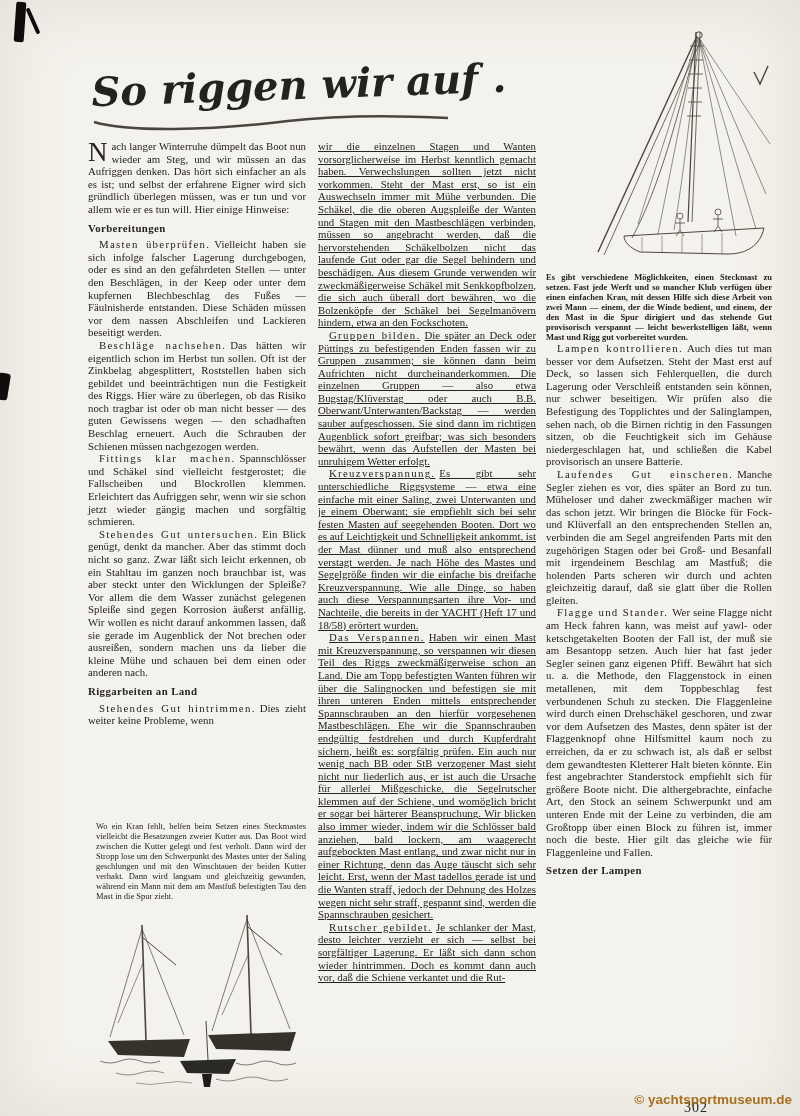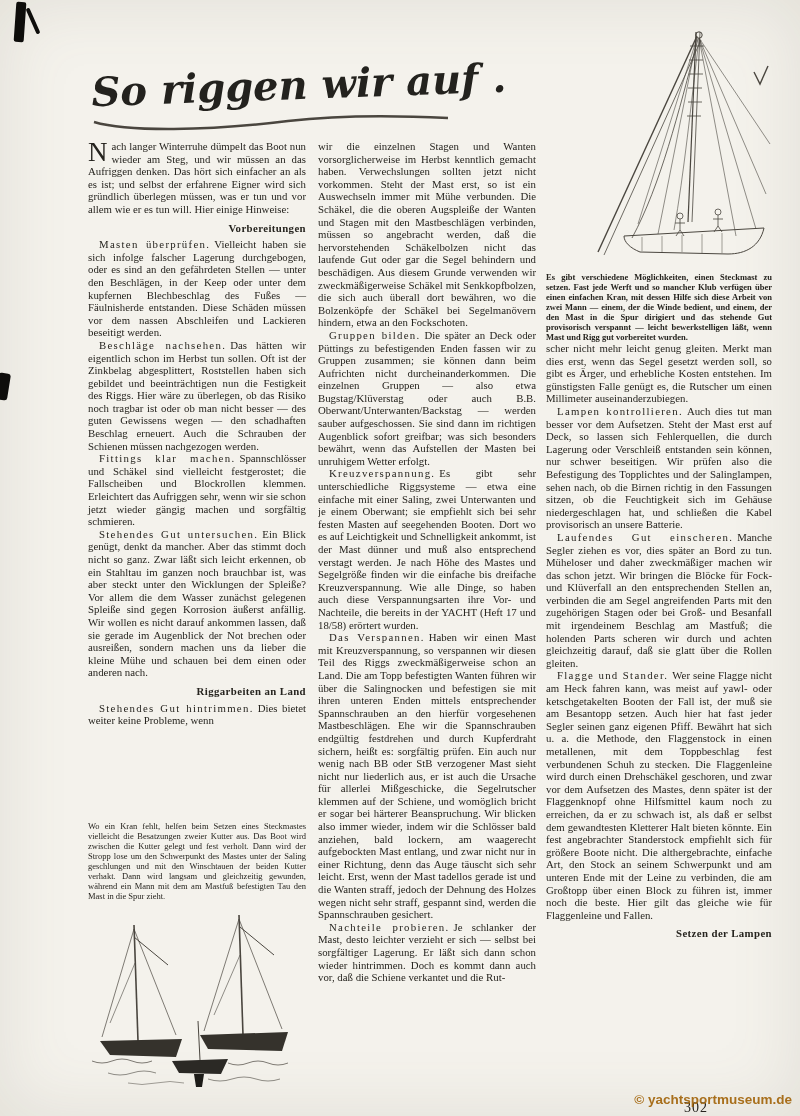--- a/index.html
+++ b/index.html
@@ -18,32 +18,32 @@
   .mark3 { left:-3px; top:373px; width:12px; height:27px; transform:rotate(9deg); border-radius:3px; }
 
   .title-wrap { position:absolute; left:88px; top:58px; width:420px; height:80px; }
 
   .col { position:absolute; text-align:justify; font-size:10.8px; line-height:12.6px; }
   .col p { margin:0; text-indent:11px; hyphens:auto; }
   .col p.noindent { text-indent:0; }
   .lead { letter-spacing:1.3px; margin-right:4px;margin-top:40px; }
   .dropcap { float:left; font-size:27px; line-height:22px; padding:1px 4px 0 0; text-indent:0; }
   .subhead {
-    font-size:10.8px; font-weight:bold; text-align:right;
+    font-size:10.8px; font-weight:bold; text-align:left;
     margin:6px 0 4px 0; letter-spacing:0.4px; text-indent:0;
   }
   .col1 { left:88px;  top:140px; width:218px; height:948px; display:flex; flex-direction:column; }
-  .col2 { left:318px; top:140px; width:218px; height:920px; overflow:hidden; }
+  .col2 { left:318px; top:140px; width:218px; height:920px; overflow:hidden;text-decoration:underline; }
   .col3 { left:546px; top:24px;  width:226px; height:1040px; overflow:hidden; }
 
   .caption {
     font-size:8.5px; line-height:10px; text-align:justify; text-indent:0; hyphens:auto;
   }
   .caption.bold { font-weight:bold; }
-  .figure-group { margin-top:auto; }
+  .figure-group { margin-top:auto;margin-left:8px; }
   .boat-caption { margin-bottom:4px; }
   .crane-fig { display:block; margin:0 0 8px 0; }
   .boats-fig { display:block; margin-top:2px; }
   .crane-caption { margin-bottom:8px; }
 
   .page-number {
     position:absolute; left:88px; top:1100px; width:620px;
     text-align:right; font-size:14px; letter-spacing:1px;
   }
   .watermark {
@@ -70,21 +70,21 @@
   </div>
 
   <div class="col col1">
     <p class="noindent"><span class="dropcap">N</span><span>ach langer Winterruhe dümpelt das Boot nun wieder am Steg, und wir müssen an das Aufriggen denken. Das hört sich einfacher an als es ist; und selbst der erfahrene Eigner wird sich gründlich überlegen müssen, was er tun und vor allem wie er es tun will. Hier einige Hinweise:</span></p>
     <h3 class="subhead">Vorbereitungen</h3>
     <p><span class="lead">Masten überprüfen.</span><span>Vielleicht haben sie sich infolge falscher Lagerung durchgebogen, oder es sind an den gefährdeten Stellen — unter den Beschlägen, in der Keep oder unter dem kupfernen Blechbeschlag des Fußes — Fäulnisherde entstanden. Diese Schäden müssen vor dem nassen Abschleifen und Lackieren beseitigt werden.</span></p>
     <p><span class="lead">Beschläge nachsehen.</span><span>Das hätten wir eigentlich schon im Herbst tun sollen. Oft ist der Zinkbelag abgesplittert, Roststellen haben sich gebildet und beeinträchtigen nun die Festigkeit des Riggs. Hier wäre zu überlegen, ob das Risiko noch tragbar ist oder ob man nicht besser — des guten Gewissens wegen — den schadhaften Beschlag erneuert. Auch die Schrauben der Schienen müssen nachgezogen werden.</span></p>
     <p><span class="lead">Fittings klar machen.</span><span>Spannschlösser und Schäkel sind vielleicht festgerostet; die Fallscheiben und Blockrollen klemmen. Erleichtert das Aufriggen sehr, wenn wir sie schon jetzt wieder gängig machen und sorgfältig schmieren.</span></p>
     <p><span class="lead">Stehendes Gut untersuchen.</span><span>Ein Blick genügt, denkt da mancher. Aber das stimmt doch nicht so ganz. Zwar läßt sich leicht erkennen, ob ein Stahltau im ganzen noch brauchbar ist, was aber steckt unter den Wicklungen der Spleiße? Vor allem die dem Wasser zunächst gelegenen Spleiße sind gegen Korrosion äußerst anfällig. Wir wollen es nicht darauf ankommen lassen, daß sie gerade im Augenblick der Not brechen oder ausreißen, sondern machen uns da lieber die kleine Mühe und schauen bei dem einen oder anderen nach.</span></p>
     <h3 class="subhead">Riggarbeiten an Land</h3>
-    <p><span class="lead">Stehendes Gut hintrimmen.</span><span>Dies bietet weiter keine Probleme, wenn</span></p>
+    <p><span class="lead">Stehendes Gut hintrimmen.</span><span>Dies zieht weiter keine Probleme, wenn</span></p>
 
     <div class="figure-group">
       <p class="caption boat-caption noindent">Wo ein Kran fehlt, helfen beim Setzen eines Steckmastes vielleicht die Besatzungen zweier Kutter aus. Das Boot wird zwischen die Kutter gelegt und fest verholt. Dann wird der Stropp lose um den Schwerpunkt des Mastes unter der Saling geschlungen und mit den Winschtauen der beiden Kutter verhakt. Dann wird langsam und gleichzeitig gewunden, während ein Mann mit dem am Mastfuß befestigten Tau den Mast in die Spur zieht.</p>
       <svg class="boats-fig" width="218" height="185" viewBox="0 0 218 185">
 
         <line class="ln" x1="46" y1="22" x2="50" y2="138" stroke-width="1.6"></line>
         <line class="ln" x1="46" y1="26" x2="14" y2="134" stroke-width="0.7"></line>
         <line class="ln" x1="46" y1="26" x2="88" y2="132" stroke-width="0.7"></line>
         <line class="ln" x1="46" y1="34" x2="80" y2="62" stroke-width="1"></line>
         <line class="ln" x1="47" y1="60" x2="22" y2="120" stroke-width="0.6"></line>
@@ -109,21 +109,21 @@
         <path class="ln" d="M40,180 q14,3 28,0 q14,-3 28,0" stroke-width="0.5"></path>
       </svg>
     </div>
   </div>
 
   <div class="col col2">
     <p class="noindent"><span>wir die einzelnen Stagen und Wanten vorsorglicherweise im Herbst kenntlich gemacht haben. Verwechslungen sollten jetzt nicht vorkommen. Steht der Mast erst, so ist ein Auswechseln immer mit Mühe verbunden. Die Schäkel, die die oberen Augspleiße der Wanten und Stagen mit den Mastbeschlägen verbinden, müssen so angebracht werden, daß die hervorstehenden Schäkelbolzen nicht das laufende Gut oder gar die Segel behindern und beschädigen. Aus diesem Grunde verwenden wir zweckmäßigerweise Schäkel mit Senkkopfbolzen, die sich auch überall dort bewähren, wo die Bolzenköpfe der Schäkel bei Segelmanövern hindern, etwa an den Fockschoten.</span></p>
     <p><span class="lead">Gruppen bilden.</span><span>Die später an Deck oder Püttings zu befestigenden Enden fassen wir zu Gruppen zusammen; sie können dann beim Aufrichten nicht durcheinanderkommen. Die einzelnen Gruppen — also etwa Bugstag/Klüverstag oder auch B.B. Oberwant/Unterwanten/Backstag — werden sauber aufgeschossen. Sie sind dann im richtigen Augenblick sofort greifbar; was sich besonders bewährt, wenn das Aufstellen der Masten bei unruhigem Wetter erfolgt.</span></p>
     <p><span class="lead">Kreuzverspannung.</span><span>Es gibt sehr unterschiedliche Riggsysteme — etwa eine einfache mit einer Saling, zwei Unterwanten und je einem Oberwant; sie empfiehlt sich bei sehr festen Masten auf seegehenden Booten. Dort wo es auf Leichtigkeit und Schnelligkeit ankommt, ist der Mast dünner und muß also entsprechend verstagt werden. Je nach Höhe des Mastes und Segelgröße finden wir die einfache bis dreifache Kreuzverspannung. Wie alle Dinge, so haben auch diese Verspannungsarten ihre Vor- und Nachteile, die bereits in der YACHT (Heft 17 und 18/58) erörtert wurden.</span></p>
     <p><span class="lead">Das Verspannen.</span><span>Haben wir einen Mast mit Kreuzverspannung, so verspannen wir diesen Teil des Riggs zweckmäßigerweise schon an Land. Die am Topp befestigten Wanten führen wir über die Salingnocken und befestigen sie mit ihren unteren Enden mittels entsprechender Spannschrauben an den hierfür vorgesehenen Mastbeschlägen. Ehe wir die Spannschrauben endgültig festdrehen und durch Kupferdraht sichern, heißt es: sorgfältig prüfen. Ein auch nur wenig nach BB oder StB verzogener Mast sieht nicht nur liederlich aus, er ist auch die Ursache für allerlei Mißgeschicke, die Segelrutscher klemmen auf der Schiene, und womöglich bricht er sogar bei härterer Beanspruchung. Wir blicken also immer wieder, indem wir die Schlösser bald anziehen, bald lockern, am waagerecht aufgebockten Mast entlang, und zwar nicht nur in einer Richtung, denn das Auge täuscht sich sehr leicht. Erst, wenn der Mast tadellos gerade ist und die Wanten straff, jedoch der Dehnung des Holzes wegen nicht sehr straff, gespannt sind, werden die Spannschrauben gesichert.</span></p>
-    <p><span class="lead">Nachteile probieren.</span><span>Je schlanker der Mast, desto leichter verzieht er sich — selbst bei sorgfältiger Lagerung. Er läßt sich dann schon wieder hintrimmen. Doch es kommt dann auch vor, daß die Schiene verkantet und die Rut-</span></p>
+    <p><span class="lead">Rutscher gebildet.</span><span>Je schlanker der Mast, desto leichter verzieht er sich — selbst bei sorgfältiger Lagerung. Er läßt sich dann schon wieder hintrimmen. Doch es kommt dann auch vor, daß die Schiene verkantet und die Rut-</span></p>
   </div>
 
   <div class="col col3">
     <svg class="crane-fig" width="226" height="240" viewBox="0 0 226 240">
 
       <line class="ln" x1="150" y1="8" x2="142" y2="198" stroke-width="1.2"></line>
       <line class="ln" x1="154" y1="8" x2="146" y2="198" stroke-width="0.8"></line>
 
       <line class="ln" x1="144" y1="22" x2="158" y2="22" stroke-width="0.8"></line>
       <line class="ln" x1="143" y1="36" x2="157" y2="36" stroke-width="0.8"></line>
@@ -158,21 +158,20 @@
       <circle class="ln" cx="134" cy="192" r="3" stroke-width="0.8"></circle>
       <path class="ln" d="M134,195 L134,206 M129,199 L139,199 M134,206 L130,212 M134,206 L138,212" stroke-width="0.8"></path>
       <circle class="ln" cx="172" cy="188" r="3" stroke-width="0.8"></circle>
       <path class="ln" d="M172,191 L172,202 M167,195 L177,195 M172,202 L168,208 M172,202 L176,208" stroke-width="0.8"></path>
 
       <path class="ln" d="M208,48 L214,60 L222,42" stroke-width="1.4"></path>
     </svg>
 
     <p class="caption bold crane-caption noindent">Es gibt verschiedene Möglichkeiten, einen Steckmast zu setzen. Fast jede Werft und so mancher Klub verfügen über einen einfachen Kran, mit dessen Hilfe sich diese Arbeit von zwei Mann — einem, der die Winde bedient, und einem, der den Mast in die Spur dirigiert und das stehende Gut provisorisch verspannt — leicht bewerkstelligen läßt, wenn Mast und Rigg gut vorbereitet wurden.</p>
 
-    <p class="noindent"><span>scher nicht mehr leicht genug gleiten. Merkt man dies erst, wenn das Segel gesetzt werden soll, so gibt es Ärger, und erhebliche Kosten entstehen. Im günstigsten Falle genügt es, die Rutscher um einen Millimeter auseinanderzubiegen.</span></p>
     <p><span class="lead">Lampen kontrollieren.</span><span>Auch dies tut man besser vor dem Aufsetzen. Steht der Mast erst auf Deck, so lassen sich Fehlerquellen, die durch Lagerung oder Verschleiß entstanden sein können, nur schwer beseitigen. Wir prüfen also die Befestigung des Topplichtes und der Salinglampen, sehen nach, ob die Birnen richtig in den Fassungen sitzen, ob die Feuchtigkeit sich im Gehäuse niedergeschlagen hat, und schließen die Kabel provisorisch an unsere Batterie.</span></p>
     <p><span class="lead">Laufendes Gut einscheren.</span><span>Manche Segler ziehen es vor, dies später an Bord zu tun. Müheloser und daher zweckmäßiger machen wir das schon jetzt. Wir bringen die Blöcke für Fock- und Klüverfall an den entsprechenden Stellen an, verbinden die am Segel angreifenden Parts mit den zugehörigen Stagen oder bei Groß- und Besanfall mit irgendeinem Beschlag am Mastfuß; die holenden Parts scheren wir durch und achten gleichzeitig darauf, daß sie glatt über die Rollen gleiten.</span></p>
     <p><span class="lead">Flagge und Stander.</span><span>Wer seine Flagge nicht am Heck fahren kann, was meist auf yawl- oder ketschgetakelten Booten der Fall ist, der muß sie am Besantopp setzen. Auch hier hat fast jeder Segler seinen ganz eigenen Pfiff. Bewährt hat sich u. a. die Methode, den Flaggenstock in einen metallenen, mit dem Toppbeschlag fest verbundenen Schuh zu stecken. Die Flaggenleine wird durch einen Drehschäkel geschoren, und zwar vor dem Aufsetzen des Mastes, denn später ist der Flaggenknopf ohne Hilfsmittel kaum noch zu erreichen, da er zu schwach ist, als daß er selbst dem gewandtesten Kletterer Halt bieten könnte. Ein fest angebrachter Standerstock empfiehlt sich für größere Boote nicht. Die althergebrachte, einfache Art, den Stock an seinem Schwerpunkt und am unteren Ende mit der Leine zu verbinden, die am Großtopp über einen Block zu führen ist, immer noch die beste. Hier gilt das gleiche wie für Flaggenleine und Fallen.</span></p>
     <h3 class="subhead">Setzen der Lampen</h3>
   </div>
 
   <div class="page-number">302</div>
   <div class="watermark">© yachtsportmuseum.de</div>
 </div>
 

